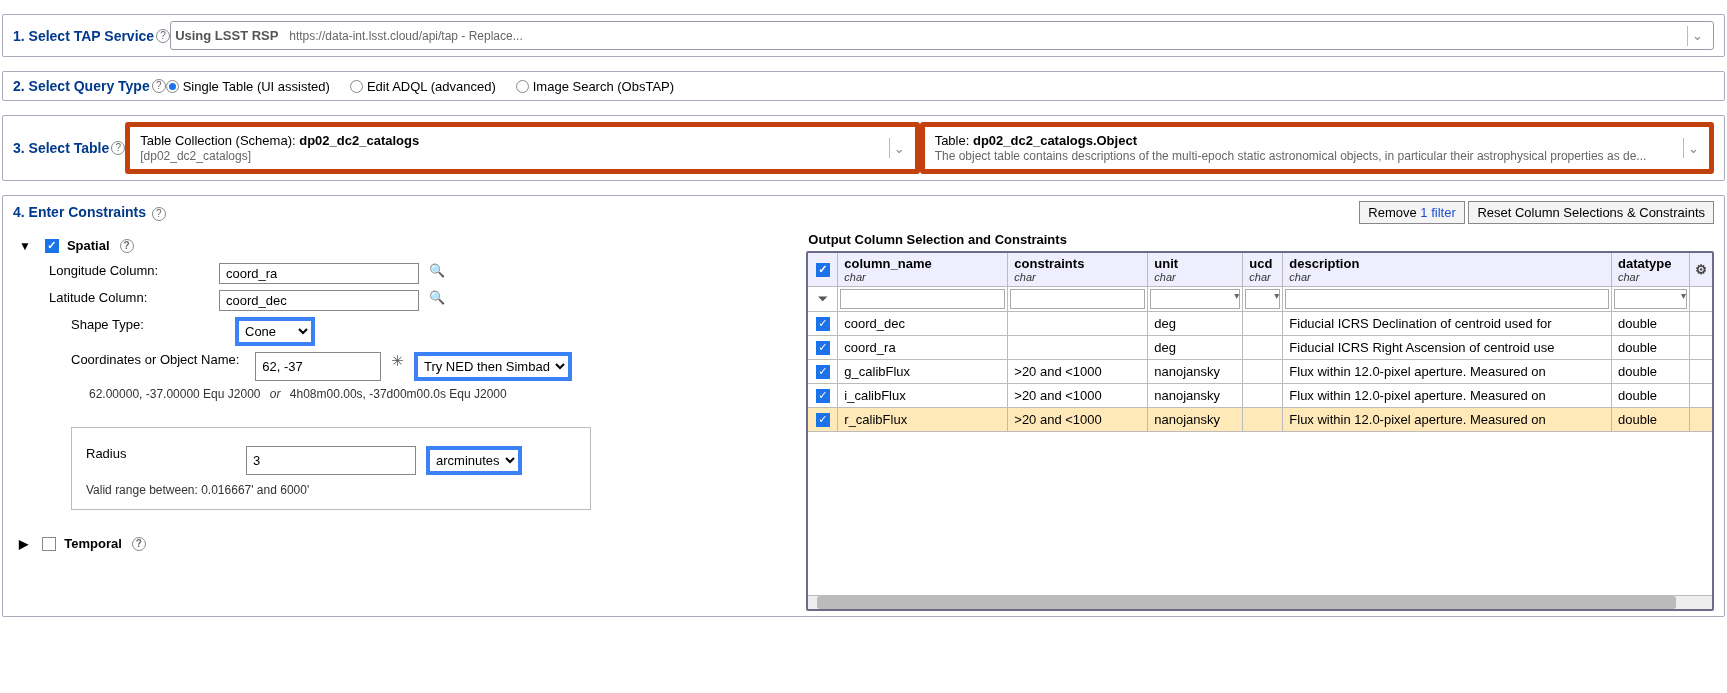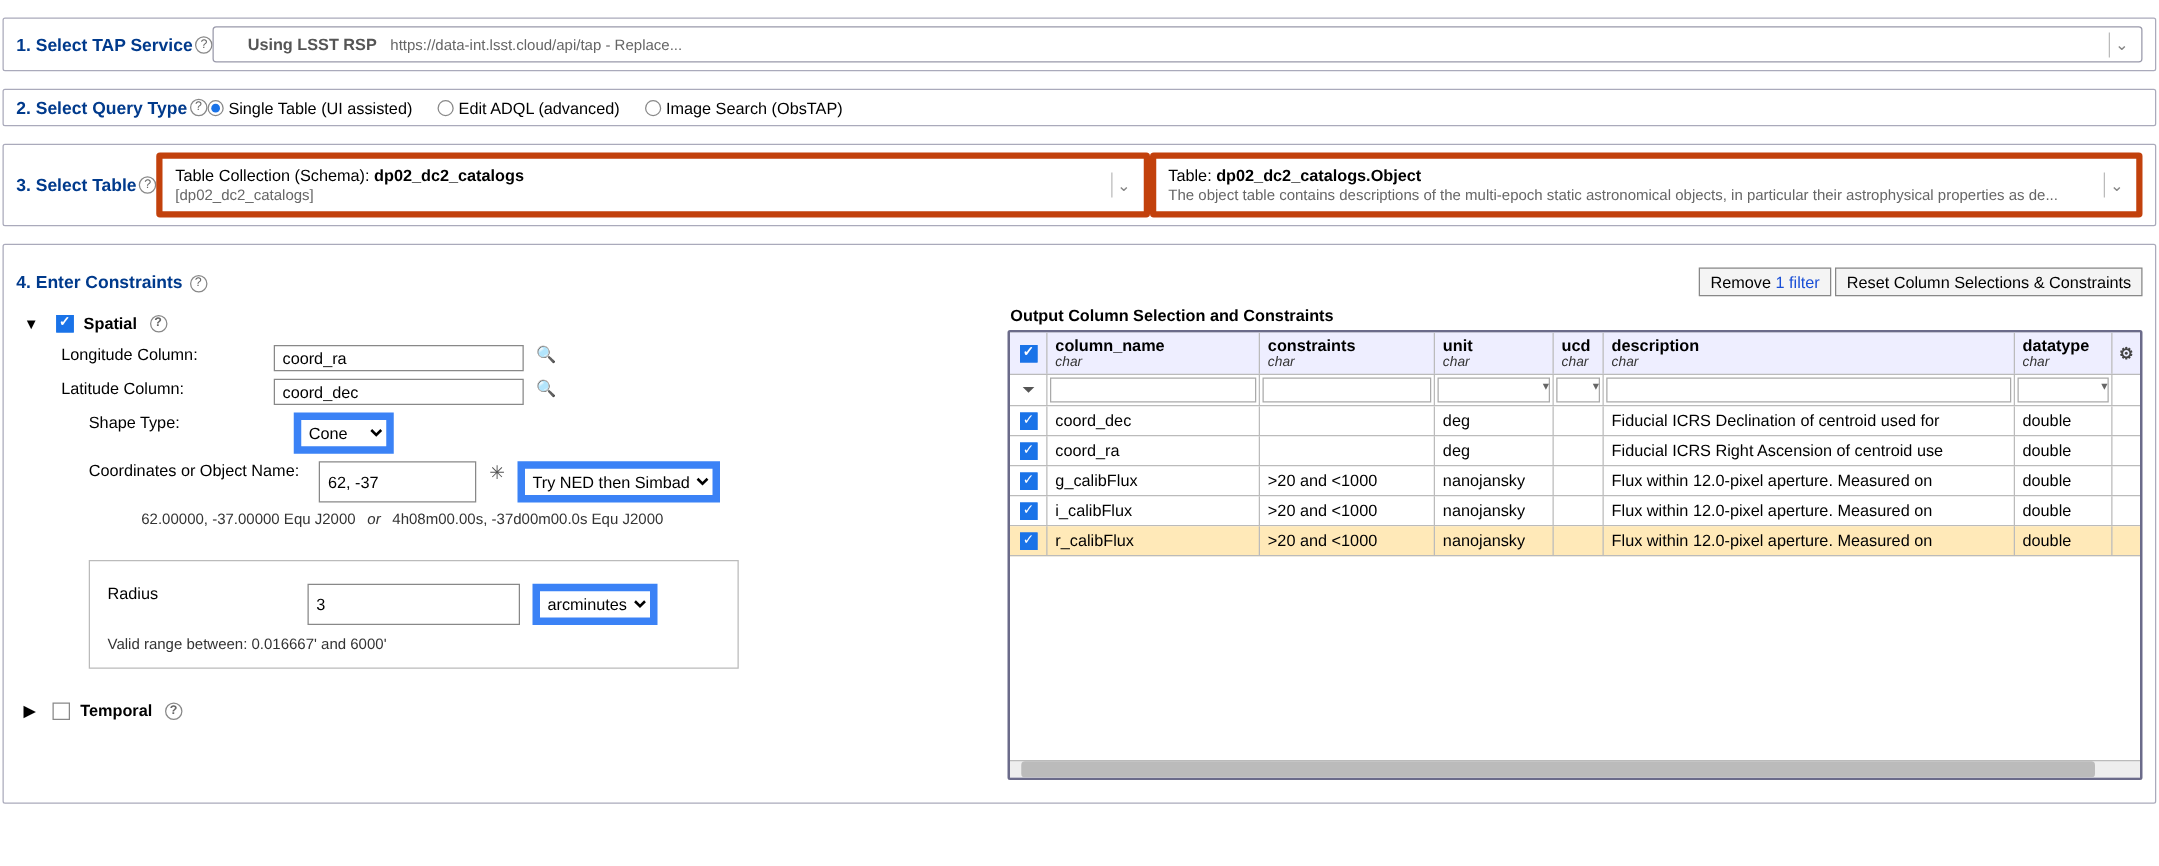--- a/index.html
+++ b/index.html
@@ -16,21 +16,21 @@
     margin: 14px 2px;
     padding: 6px 10px;
     display: flex;
     align-items: center;
     gap: 0;
   }
   .section-constraints {
     border: 1px solid #aab;
     border-radius: 2px;
     margin: 4px 2px;
-    padding: 18px 10px;
+    padding: 5px 10px;
   }
   .step-label {
     color: #003a8c;
     font-weight: bold;
     font-size: 14px;
     white-space: nowrap;
   }
   .help-icon {
     display:inline-block;
     width:14px; height:14px;
@@ -40,21 +40,21 @@
     line-height:12px;
     text-align:center;
     color:#666;
     vertical-align:middle;
     margin-left:2px;
   }
   .tap-select {
     flex:1;
     border:1px solid #99a;
     border-radius:3px;
-    padding:6px 36px 6px 27px;
+    padding:6px 36px 6px 4px;
     color:#555;
     position:relative;
     background:#fff;
     min-width:400px;
   }
   .tap-select .chev {
     position:absolute; right:6px; top:50%; transform:translateY(-50%);
     width:20px; height:20px; border-left:1px solid #bbb;
     display:flex;align-items:center;justify-content:center;color:#888;
   }
@@ -90,21 +90,21 @@
   .checkbox { width:14px;height:14px;border:1px solid #888;display:inline-flex;align-items:center;justify-content:center;background:#fff;}
   .checkbox.checked{background:#1a73e8;border-color:#1a73e8;color:#fff;font-size:11px;line-height:1;}
 
   .form-row { display:flex; gap:10px; margin:6px 0 6px 30px;}
   .form-label { width:160px; }
   .form-label.narrow{ width:auto; margin-right:6px;}
   .text-input {
     border:1px solid #888; padding:2px 6px; font-size:13px; background:#fff;
   }
   .mag-icon { color:#555; font-size:13px; }
-  select.fake { border:6px solid #3b82f6; background:#fff; font-size:13px; padding:2px; }
+  select.fake { border:4px solid #3b82f6; background:#fff; font-size:13px; padding:2px; }
   .hint-line { font-size:12px; color:#333; margin-left:100px; margin-top:2px;}
   .or { font-style:italic; margin:0 6px;}
   .target-icon{color:#555;font-size:15px;}
   .radius-box { border:1px solid #bbb; margin:26px 0 0 52px; padding:12px 14px; width:520px;}
   .radius-box .form-row{margin-left:0;}
   .valid-range{font-size:12px;color:#333;margin-top:8px;}
 
   
   .out-title{font-weight:bold;margin:0 0 4px 2px;}
   .grid {
@@ -231,21 +231,21 @@
         </select>
       </div>
       <div class="form-row" style="margin-left:52px">
         <span class="form-label narrow">Coordinates or Object Name:</span>
         <input class="text-input" style="width: 126px;" value="62, -37">
         <span class="target-icon">✳</span>
         <select class="fake">
           <option>Try NED then Simbad</option>
         </select>
       </div>
-      <div class="hint-line" style="margin-left:94px">
+      <div class="hint-line" style="margin-left:70px">
         <span>62.00000, -37.00000  Equ J2000</span>
         <span class="or">or</span>
         <span>4h08m00.00s, -37d00m00.0s  Equ J2000</span>
       </div>
 
       <div class="radius-box">
         <div class="form-row">
           <span class="form-label" style="width:150px">Radius</span>
           <input class="text-input" style="width: 170px;" value="3">
           <select class="fake">

